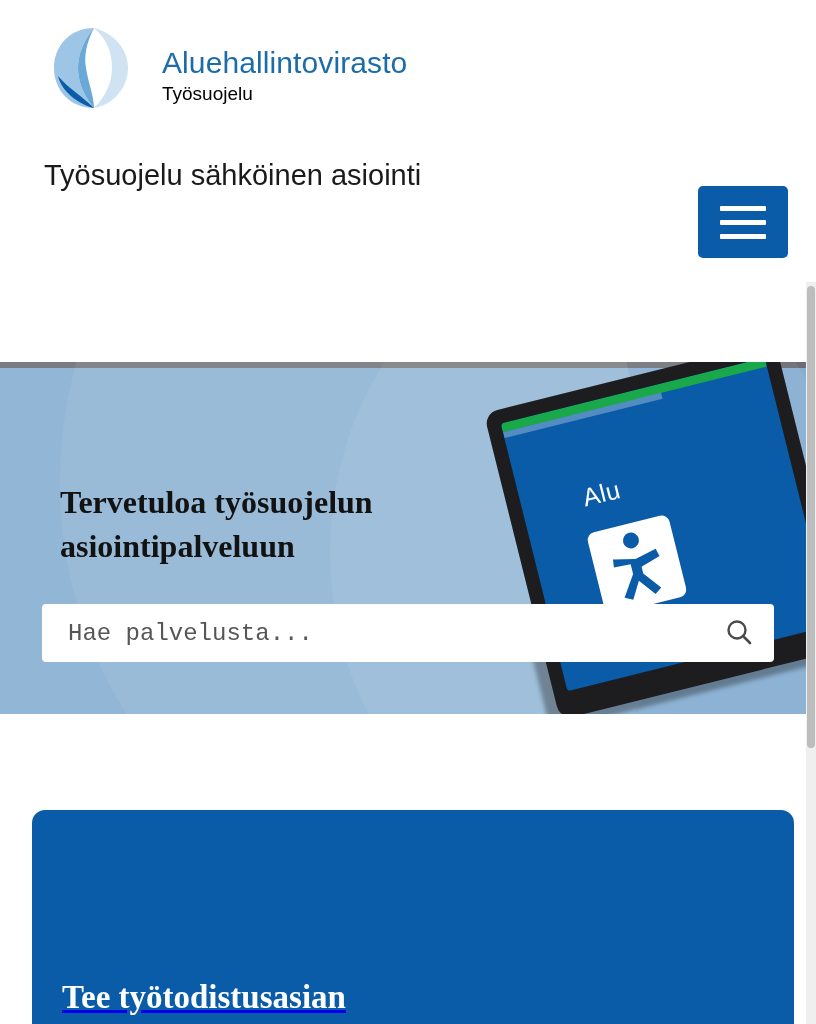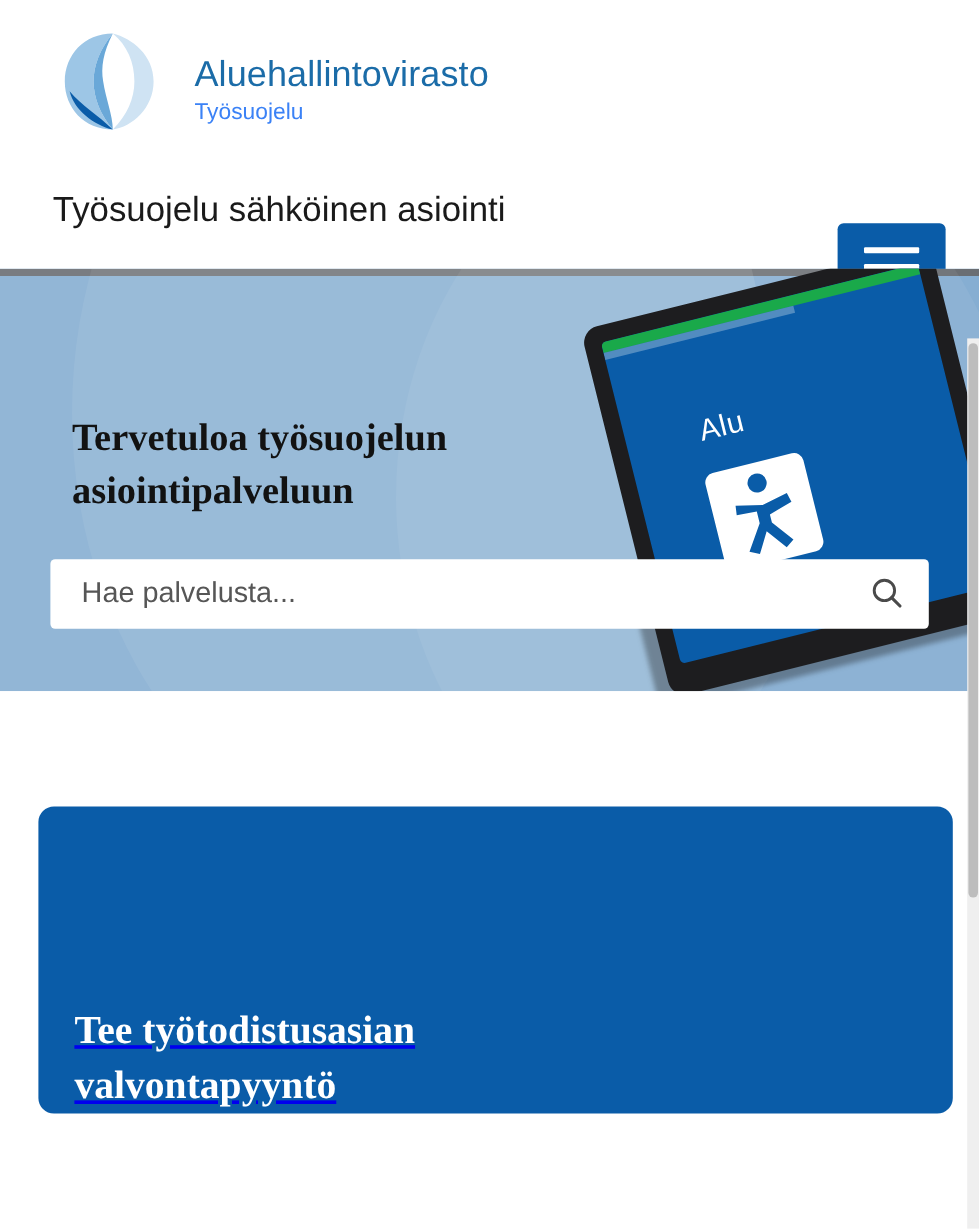--- a/index.html
+++ b/index.html
@@ -11,21 +11,21 @@
     height: 1024px;
     background: #ffffff;
     font-family: "Liberation Sans", sans-serif;
     overflow: hidden;
     position: relative;
   }
 
   
   .header {
     position: relative;
-    height: 224px;
+    height: 362px;
     background: #ffffff;
     box-sizing: border-box;
   }
 
   .brand {
     display: flex;
     align-items: flex-start;
     padding: 22px 0 0 48px;
   }
 
@@ -42,21 +42,21 @@
   }
 
   .brand-title {
     color: #1b6ca8;
     font-size: 30px;
     line-height: 34px;
     letter-spacing: 0.1px;
   }
 
   .brand-sub {
-    color: #3b82f6;
+    color: #000000;
     font-size: 19px;
     line-height: 24px;
     margin-top: 2px;
   }
 
   .service-title {
     position: absolute;
     left: 44px;
     top: 156px;
     font-size: 29px;
@@ -215,21 +215,21 @@
     background: #ffffff;
     border-radius: 4px;
     display: flex;
     align-items: center;
   }
   .search-input {
     flex: 1 1 auto;
     border: none;
     outline: none;
     background: transparent;
-    font-family: Liberation Sans, sans-serif;
+    font-family: Liberation Mono, monospace;
     font-size: 24px;
     color: #3a3a3a;
     padding: 0 20px 0 26px;
     height: 100%;
   }
   .search-input::placeholder { color: #565656; }
   .search-button {
     width: 70px;
     height: 100%;
     border: none;

